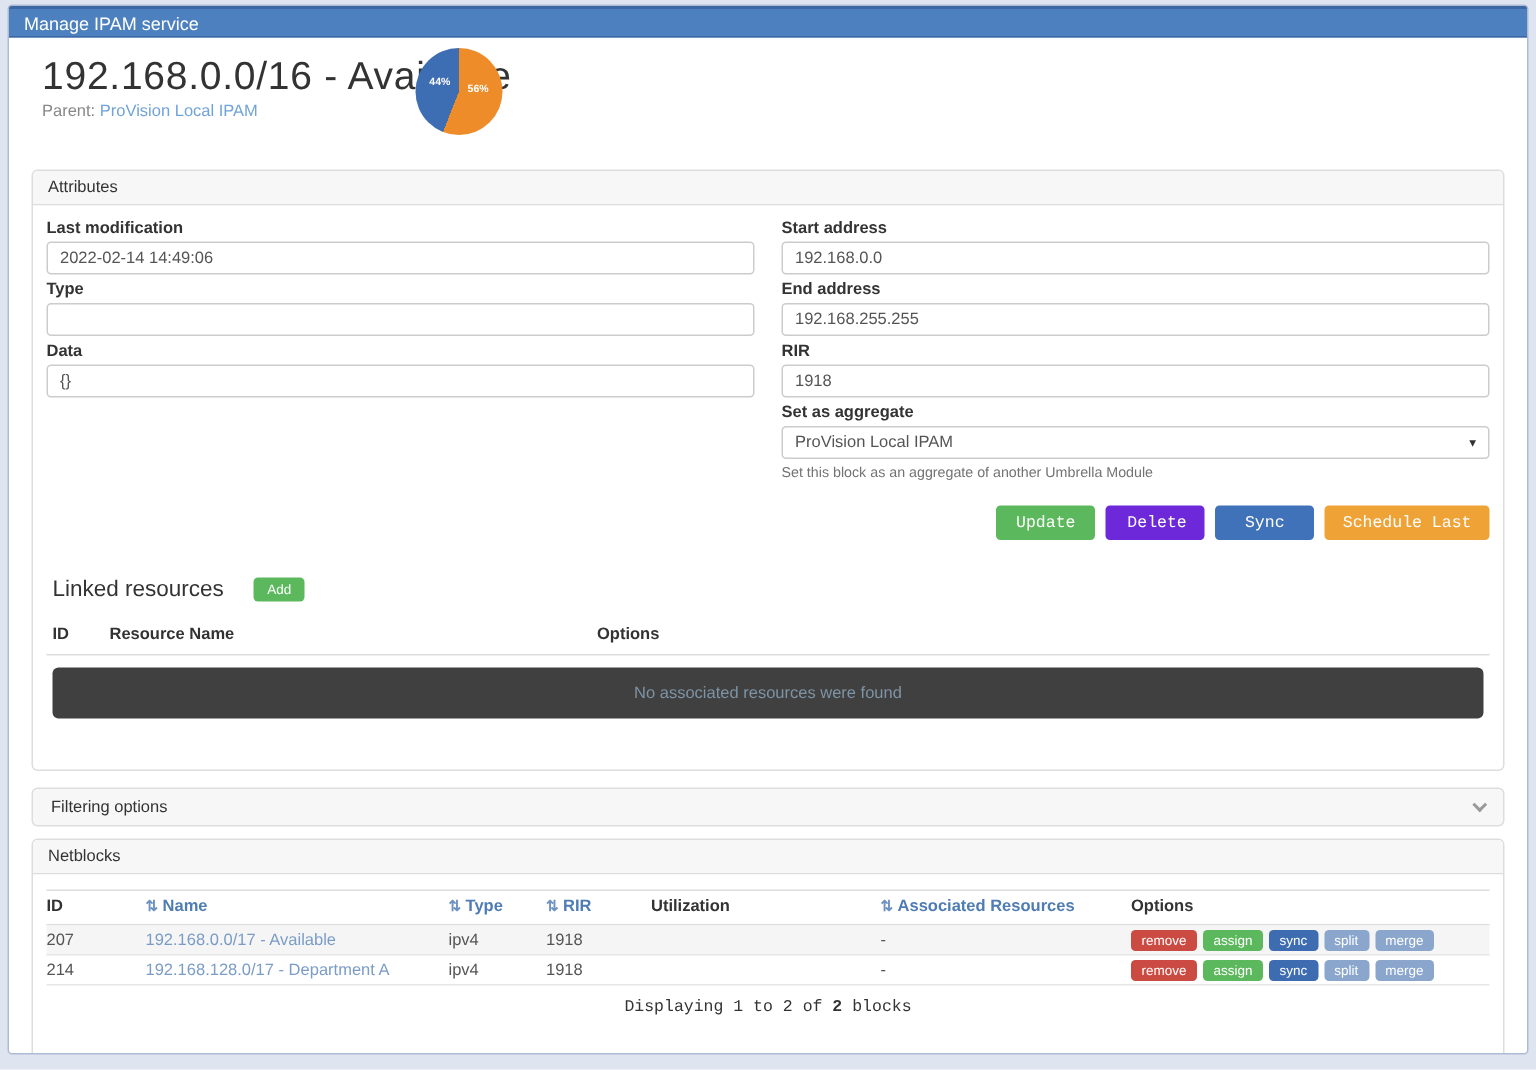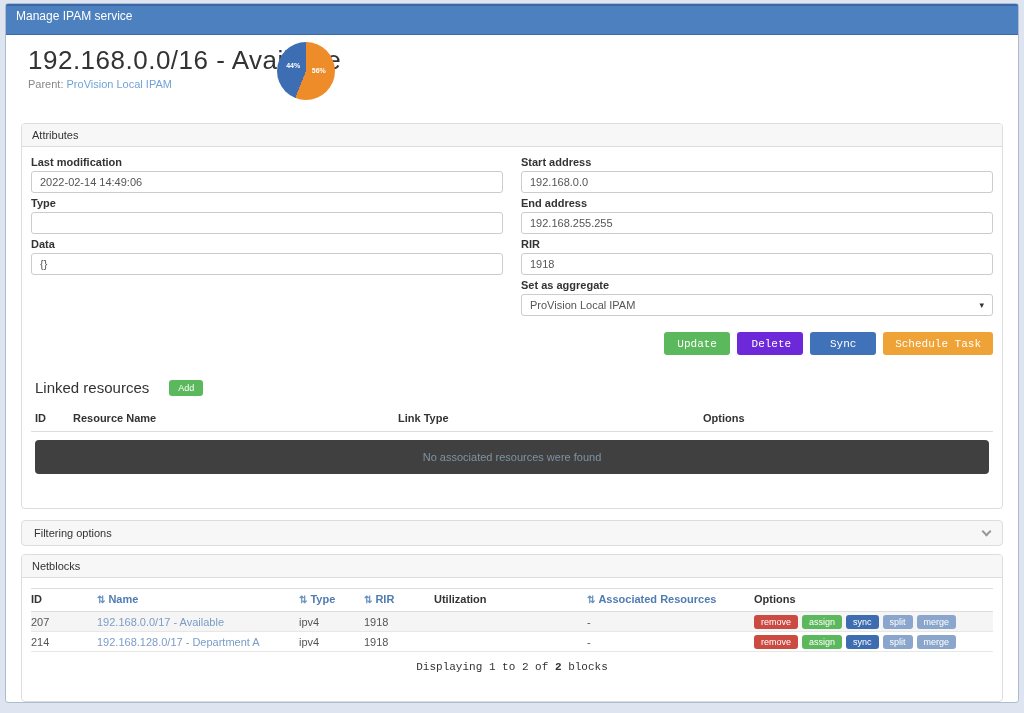--- a/index.html
+++ b/index.html
@@ -17,21 +17,21 @@
     border-radius: 3px;
     overflow: hidden;
   }
   .modal-header {
     background: #4d80be;
     border-top: 2px solid #3b67a5;
     border-bottom: 1px solid #3c68a6;
     color: #fff;
     font-size: 12px;
     padding: 3px 10px 4px 10px;
-    height: 31px;
+    height: 21px;
   }
   .modal-body { padding: 0 8px; }
 
   
   .intro { position: relative; padding: 10px 8px 0 14px; height: 88px; }
   .page-title { font-size: 26px; font-weight: 400; color: #333; line-height: 30px; letter-spacing: 0.5px; }
   .parent-line { margin-top: 3px; font-size: 11px; color: #888; }
   .parent-line a { color: #71a3d7; text-decoration: none; }
   .pie {
     position: absolute; left: 263px; top: 7px;
@@ -183,40 +183,40 @@
             <div class="field">
               <label>RIR</label>
               <input type="text" value="1918" style="">
             </div>
             <div class="field">
               <label>Set as aggregate</label>
               <div class="select-box">
                 <span>ProVision Local IPAM</span>
                 <span class="caret">▾</span>
               </div>
+              <div class="help-text">Set this block as an aggregate of another Umbrella Module</div>
             </div>
           </div>
         </div>
 
         <div class="btn-row">
           <button class="btn" style="background: rgb(92, 184, 92);">Update</button>
           <button class="btn" style="background: #6d28d9; text-align: right;">Delete</button>
           <button class="btn" style="background: rgb(63, 114, 184);">Sync</button>
-          <button class="btn" style="background: rgb(239, 162, 54);">Schedule Task</button>
+          <button class="btn" style="background: rgb(239, 162, 54);">Schedule Last</button>
         </div>
 
         <div class="lr-title-row">
           <span class="lr-title">Linked resources</span>
           <button class="btn-add" style="background: rgb(92, 184, 92);">Add</button>
         </div>
 
         <div class="lr-header">
           <span>ID</span>
           <span>Resource Name</span>
-          <span>Link Type</span>
           <span>Options</span>
         </div>
 
         <div class="alert-info">No associated resources were found</div>
       </div>
     </div>
 
     <div class="collapse-panel">
       <span>Filtering options</span>
       <span class="chevron"></span>

